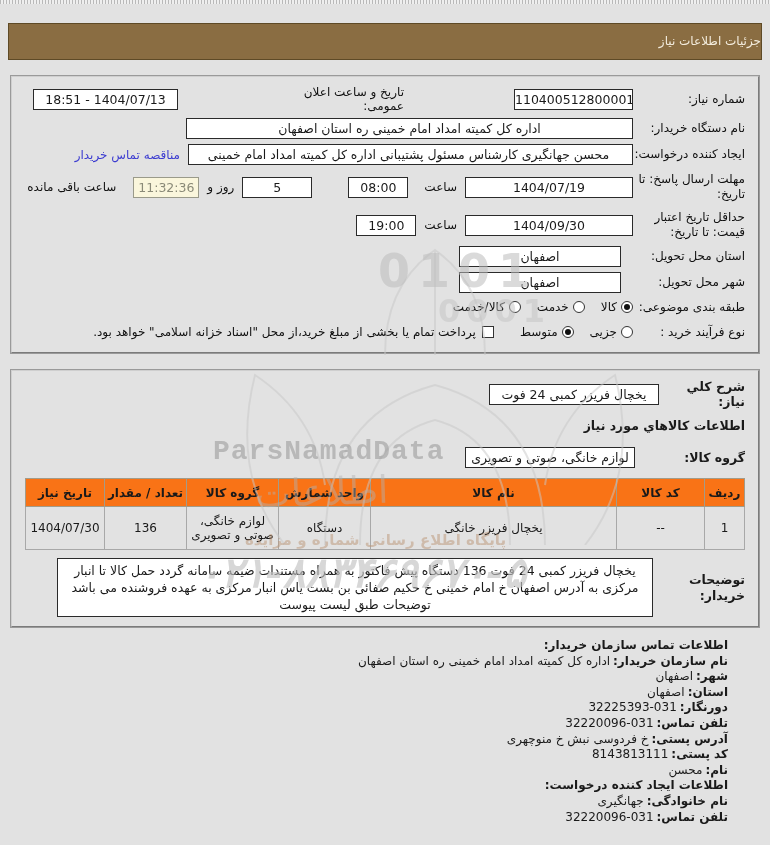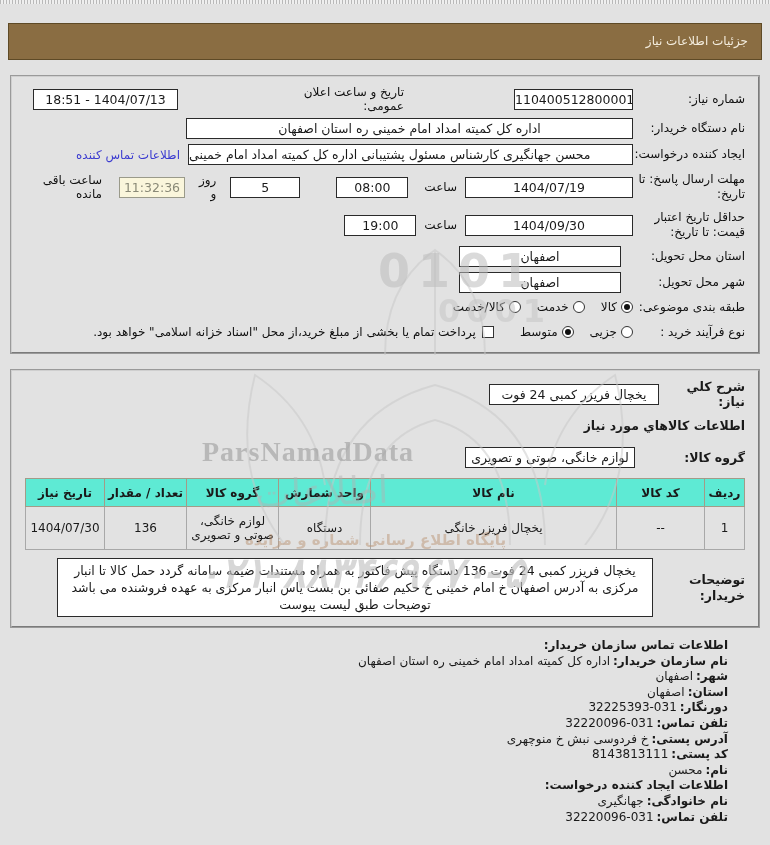--- a/index.html
+++ b/index.html
@@ -18,21 +18,20 @@
     background:repeating-linear-gradient(90deg,#b9b9b9 0 1px,#efefef 1px 3px);
   }
   .title-bar{
     margin:19px 8px 0 8px;
     height:37px;
     background:#8a6d42;
     border:1px solid #5e4a26;
     color:#f3ecdd;
     font-size:12px;
     line-height:35px;
-    padding-right:13px;
   }
   .panel{
     margin:15px 10px 0 10px;
     border:2px groove #cfcfcf;
     outline:1px solid #9a9a9a;
     outline-offset:-1px;
     padding:8px 13px 9px 13px;
   }
   .row{ display:flex; align-items:center; margin-bottom:5px; }
   .lbl{ font-size:12px; color:#111; }
@@ -42,25 +41,25 @@
     background:#fff;
     border:1px solid #2a2a2a;
     height:21px;
     line-height:19px;
     font-size:12.5px;
     text-align:center;
     overflow:hidden; white-space:nowrap;
     flex-shrink:0;
   }
   .num{ direction:ltr; unicode-bidi:isolate; }
-  .w150{width:119px} .w148{width:168px} .w145{width:145px} .w72{width:72px}
+  .w150{width:119px} .w148{width:168px} .w145{width:145px} .w72{width:60px}
   .w70{width:70px} .w66{width:66px} .w160{width:162px} .w447{width:447px}
   .w445{width:445px}
   .tall{ height:34px; margin-bottom:4px; }
-  .creator-box{ text-align:left; padding-right:4px; }
+  .creator-box{ text-align:center; padding-right:4px; }
   .link{ color:#3b3bd0; font-size:12px; margin-right:8px; cursor:pointer; white-space:nowrap; }
   .countdown{
     background:#faf6dc; border:1px solid #9a9a8a;
     color:#8a8a78; font-size:12.5px;
   }
   .gap8{margin-left:8px} .gap110{margin-left:110px}
   .radio{
     width:12px; height:12px; border:1px solid #333; border-radius:50%;
     background:#fff; display:inline-block; position:relative; flex-shrink:0;
     margin-left:4px;
@@ -74,43 +73,43 @@
     display:inline-block; flex-shrink:0; margin-left:6px;
   }
   .opt-lbl{ font-size:12px; margin-left:16px; }
   .panel2-lbl{ width:86px; flex-shrink:0; font-size:12.5px; font-weight:bold; }
   .section-heading{ font-size:12.5px; font-weight:bold; margin:6px 0 14px 0; }
   table.goods{
     width:100%; border-collapse:collapse; table-layout:fixed;
     margin:4px 0 8px 0;
   }
   table.goods th{
-    background:#5eead4; border:1px solid #a39b88;
+    background:#f97316; border:1px solid #a39b88;
     font-size:12px; font-weight:bold; height:28px; text-align:center;
   }
   table.goods td{
     border:1px solid #a8a8a8; font-size:12px; text-align:center;
     height:43px; padding:2px;
   }
   .notes-row{ display:flex; align-items:center; margin-top:4px; }
   .notes-lbl{ width:92px; flex-shrink:0; font-size:12.5px; font-weight:bold; line-height:16px; text-align:right; }
   .notes-box{
     background:#fff; border:1px solid #2a2a2a; width:596px;
     font-size:12.5px; line-height:17px; padding:3px 8px; text-align:center;
     margin-left:8px;
   }
   .contact{
     padding:10px 42px 0 20px; font-size:12px; line-height:15.6px;
   }
   .contact .cl .b{ margin-left:3px; }
   
   .wm{ position:absolute; pointer-events:none; z-index:40; }
   .wm-brand{
-    top:436px; left:202px; font-size:28px; font-weight:bold; letter-spacing:1px;
-    color:#8f8f8f; opacity:.5; direction:ltr; font-family:Liberation Serif, serif;
+    top:436px; left:213px; font-size:28px; font-weight:bold; letter-spacing:1px;
+    color:#8f8f8f; opacity:.5; direction:ltr; font-family:Liberation Mono, monospace;
   }
   .wm-digits1{ top:244px; left:378px; font-size:46px; font-weight:bold; letter-spacing:8px; color:#bdbdbd; opacity:.55; direction:ltr;}
   .wm-digits2{ top:292px; left:438px; font-size:32px; font-weight:bold; letter-spacing:6px; color:#c3c3c3; opacity:.5; direction:ltr;}
   .wm-callig{ top:470px; left:255px; font-size:38px; color:#b2b2b2; opacity:.45; transform:rotate(-2deg); }
   .wm-persian-line{ top:531px; left:245px; font-size:15px; font-weight:bold; color:#bb9576; opacity:.5; }
   .wm-phone{ top:548px; left:198px; font-size:42px; font-weight:bold; letter-spacing:2px; color:#c2c2c2; opacity:.65; direction:ltr;font-style:italic; }
   .wm-svg{ top:225px; left:135px; opacity:.5; }
 </style>
 </head>
 <body>
@@ -131,30 +130,30 @@
   </div>
 
   <div class="row">
     <span class="lbl lbl-col">نام دستگاه خریدار:</span>
     <span class="vbox w447">اداره کل کمیته امداد امام خمینی  ره  استان اصفهان</span>
   </div>
 
   <div class="row">
     <span class="lbl lbl-col">ایجاد کننده درخواست:</span>
     <span class="vbox w445 creator-box">محسن جهانگیری کارشناس مسئول پشتیبانی اداره کل کمیته امداد امام خمینی</span>
-    <span class="link">اطلاعات تماس کننده</span>
+    <span class="link">مناقصه تماس خریدار</span>
   </div>
 
   <div class="row tall">
     <span class="lbl lbl-col">مهلت ارسال پاسخ: تا تاریخ:</span>
     <span class="vbox num w148">1404/07/19</span>
     <span class="lbl gap8" style="margin-right:8px">ساعت</span>
     <span class="vbox num w72" style="margin-right:8px">08:00</span>
     <span class="vbox num w70" style="margin-right:36px">5</span>
-    <span class="lbl" style="margin-right:14px">روز و</span>
+    <span class="lbl" style="margin-right:8px">روز و</span>
     <span class="vbox num w66 countdown" style="margin-right:8px">11:32:36</span>
     <span class="lbl" style="margin-right:17px">ساعت باقی مانده</span>
   </div>
 
   <div class="row tall">
     <span class="lbl lbl-col">حداقل تاریخ اعتبار قیمت: تا تاریخ:</span>
     <span class="vbox num w148">1404/09/30</span>
     <span class="lbl" style="margin-right:8px">ساعت</span>
     <span class="vbox num w72" style="margin-right:8px">19:00</span>
   </div>

